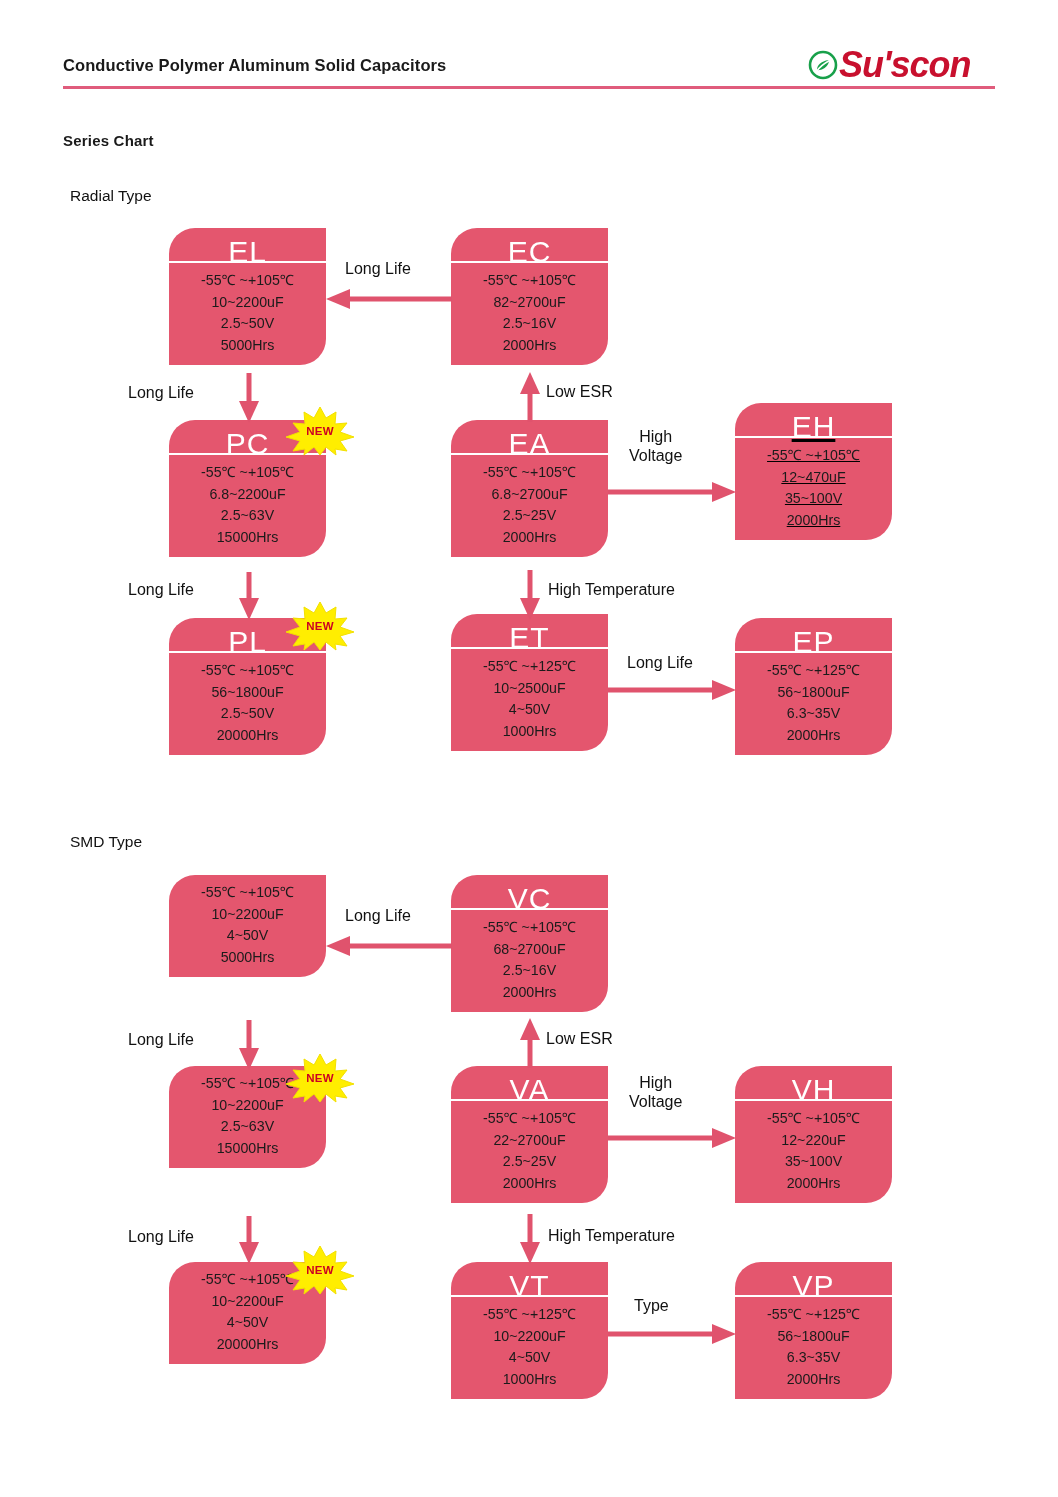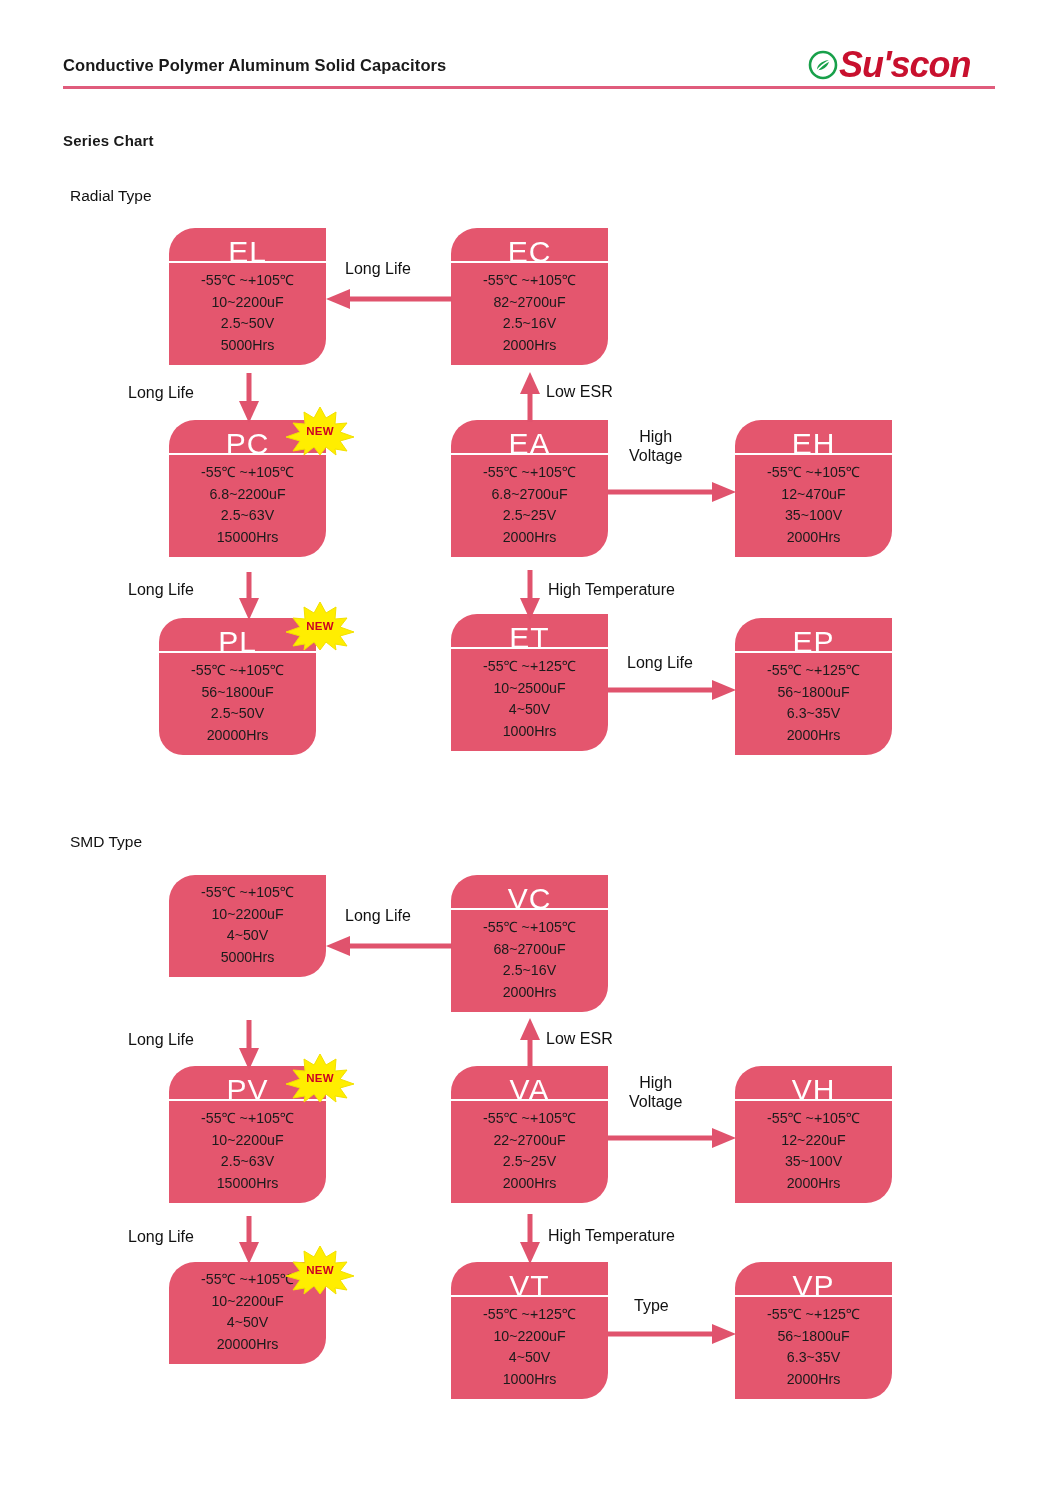--- a/index.html
+++ b/index.html
@@ -136,31 +136,31 @@
 <div class="series-box" style="left:451px; top:420px;">
   <div class="series-title">EA</div>
   <div class="series-specs">
     <div>-55℃ ~+105℃</div>
     <div>6.8~2700uF</div>
     <div>2.5~25V</div>
     <div>2000Hrs</div>
   </div>
 </div>
 
-<div class="series-box" style="left:735px; top:420px;">
+<div class="series-box" style="left:735px; top:403px;text-decoration:underline;">
   <div class="series-title">EH</div>
   <div class="series-specs">
     <div>-55℃ ~+105℃</div>
     <div>12~470uF</div>
     <div>35~100V</div>
     <div>2000Hrs</div>
   </div>
 </div>
 
-<div class="series-box" style="left:159px; top:618px;border-radius:24px;">
+<div class="series-box" style="left:169px; top:618px;">
   <div class="series-title">PL</div>
   <div class="series-specs">
     <div>-55℃ ~+105℃</div>
     <div>56~1800uF</div>
     <div>2.5~50V</div>
     <div>20000Hrs</div>
   </div>
 </div>
 
 <div class="series-box" style="left:451px; top:614px;">
@@ -269,21 +269,20 @@
   <div class="series-title">VC</div>
   <div class="series-specs">
     <div>-55℃ ~+105℃</div>
     <div>68~2700uF</div>
     <div>2.5~16V</div>
     <div>2000Hrs</div>
   </div>
 </div>
 
 <div class="series-box" style="left:169px; top:1066px;">
-  <div class="series-title">PV</div>
   <div class="series-specs">
     <div>-55℃ ~+105℃</div>
     <div>10~2200uF</div>
     <div>2.5~63V</div>
     <div>15000Hrs</div>
   </div>
 </div>
 
 <div class="series-box" style="left:451px; top:1066px;">
   <div class="series-title">VA</div>

